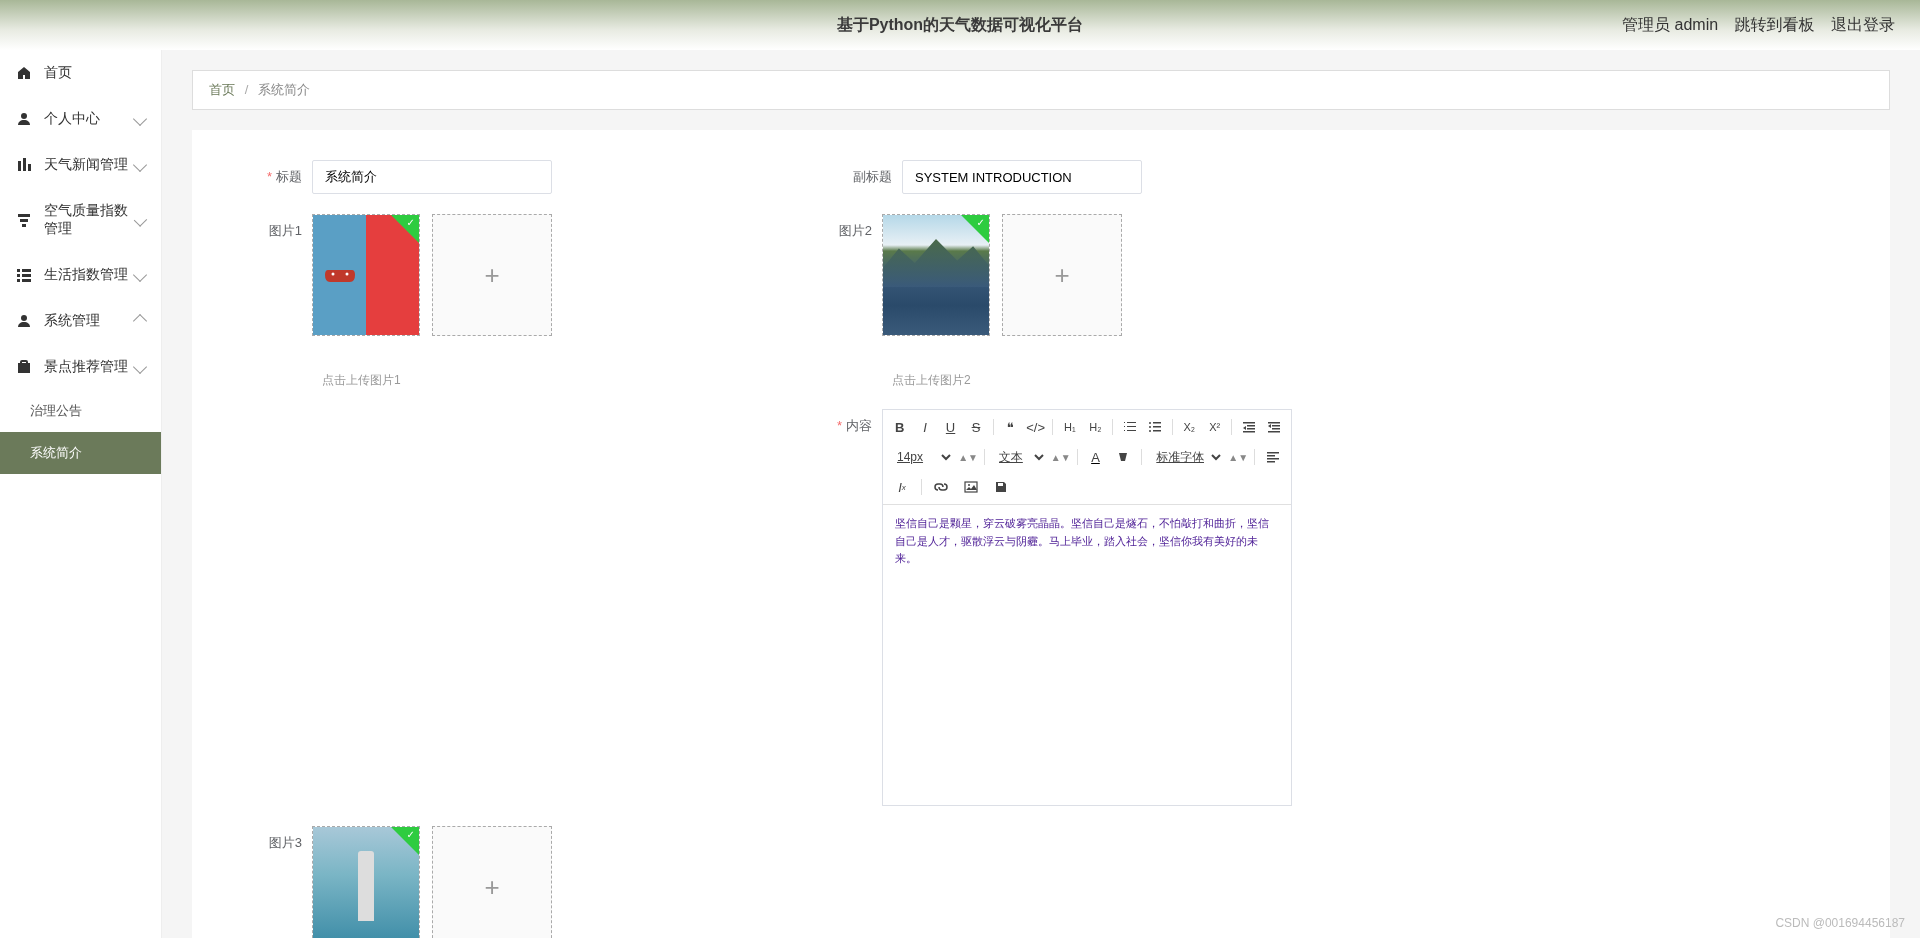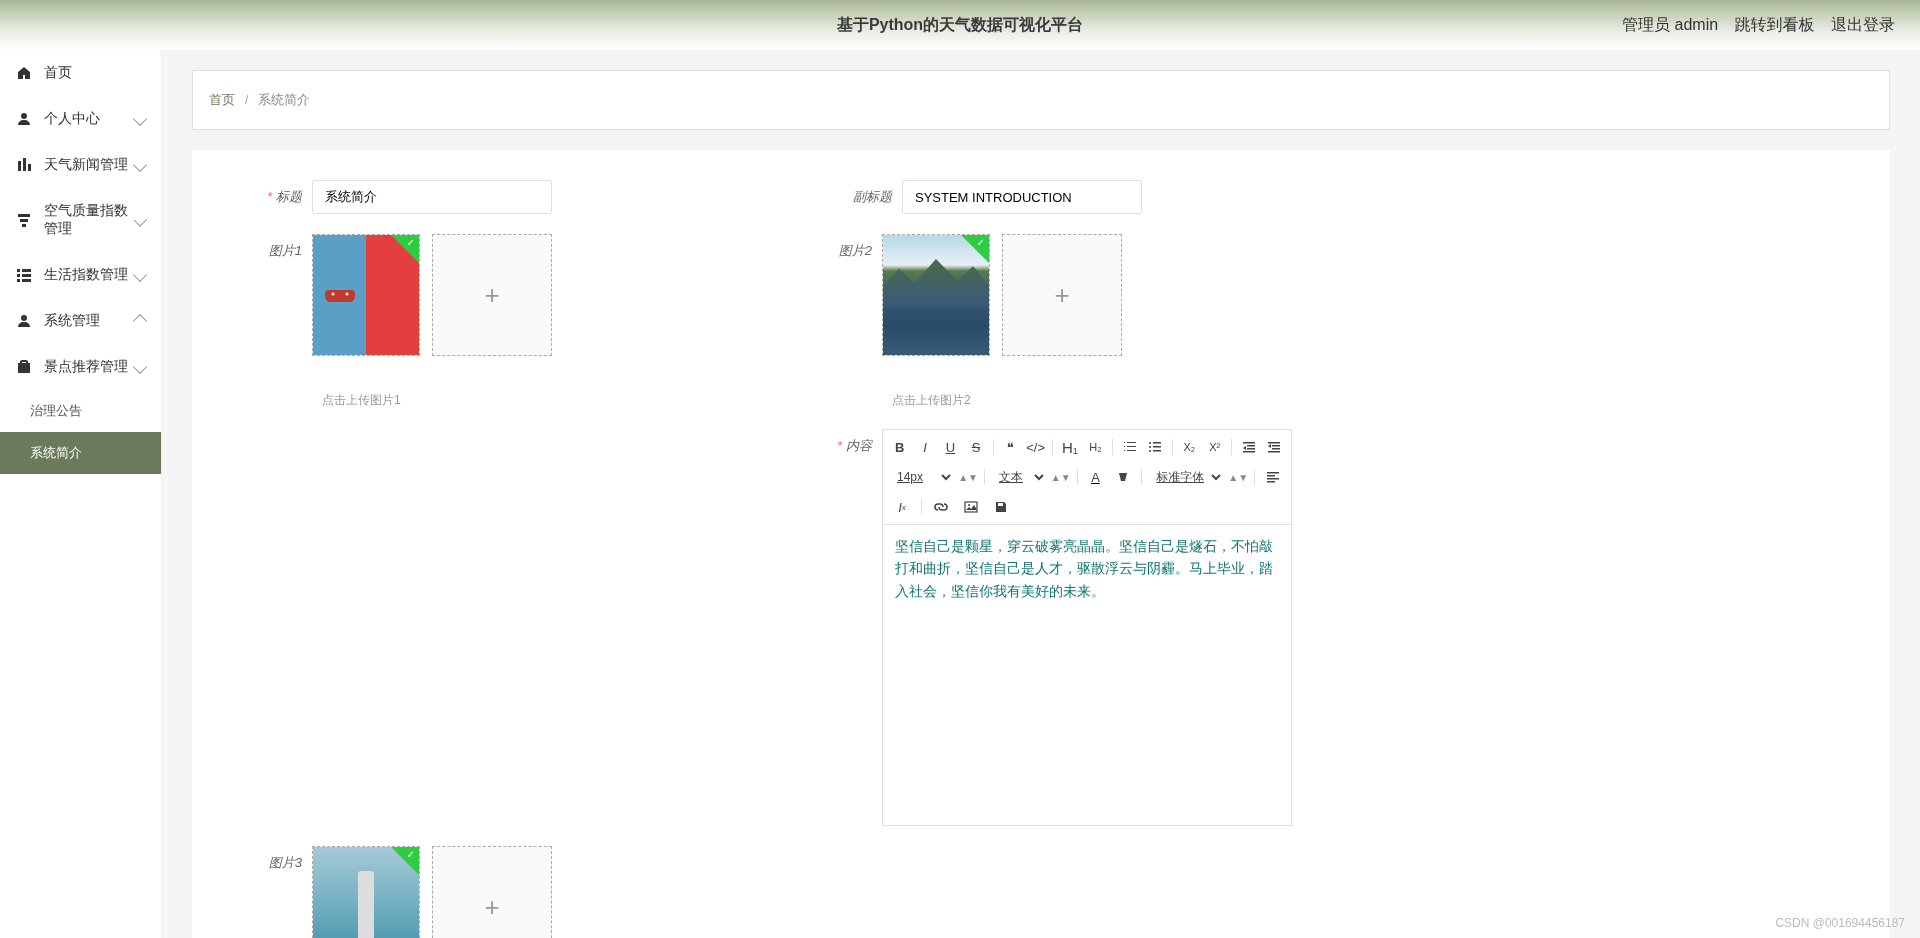--- a/index.html
+++ b/index.html
@@ -15,29 +15,29 @@
     .sidebar { width: 162px; background: #fff; border-right: 1px solid #eee; overflow-y: auto; }
     .menu-item { display: flex; align-items: center; justify-content: space-between; padding: 14px 16px; cursor: pointer; color: #333; font-size: 14px; }
     .menu-item.active { background: #6b7a5a; color: #fff; }
     .submenu-item { padding: 12px 30px; cursor: pointer; color: #555; font-size: 13px; }
     .menu-left { display: flex; align-items: center; gap: 12px; }
     .menu-icon { width: 16px; height: 16px; display: inline-flex; align-items: center; justify-content: center; }
     .chevron { width: 10px; height: 10px; border-right: 1.5px solid #999; border-bottom: 1.5px solid #999; transform: rotate(45deg); transition: transform 0.2s; }
     .chevron.up { transform: rotate(-135deg); }
     
     .main { flex: 1; background: #f5f5f5; overflow-y: auto; padding: 20px 30px; }
-    .breadcrumb { background: #fff; border: 1px solid #ddd; padding: 20px 16px; margin-bottom: 20px; font-size: 13px; }
+    .breadcrumb { background: #fff; border: 1px solid #ddd; padding: 10px 16px; margin-bottom: 20px; font-size: 13px; }
     .breadcrumb a { color: #6b7a5a; text-decoration: none; }
     .breadcrumb span.sep { margin: 0 6px; color: #aaa; }
     .breadcrumb span.current { color: #888; }
     
     .card { background: #fff; padding: 30px 60px; }
     .form-row { display: flex; margin-bottom: 20px; gap: 80px; }
     .form-group { display: flex; align-items: flex-start; }
-    .form-label { width: 60px; text-align: right; padding-right: 10px; padding-top: 8px; color: #606266; font-size: 13px; flex-shrink: 0; font-style: italic; }
+    .form-label { width: 60px; text-align: right; padding-right: 10px; padding-top: 8px; color: #606266; font-size: 13px; flex-shrink: 0; }
     .form-label .req { color: #f56c6c; margin-right: 4px; }
     .form-input { width: 240px; height: 34px; border: 1px solid #dcdfe6; border-radius: 2px; padding: 0 12px; font-size: 13px; outline: none; }
     
     .upload-area { display: flex; gap: 12px; }
     .upload-thumb { width: 108px; height: 122px; border: 1px dashed #aaa; position: relative; overflow: hidden; cursor: pointer; }
     .upload-corner { position: absolute; top: 0; right: 0; width: 0; height: 0; border-style: solid; border-width: 0 28px 28px 0; border-color: transparent #2ecc40 transparent transparent; }
     .upload-corner::after { content: "✓"; position: absolute; top: 2px; right: -24px; color: #fff; font-size: 10px; }
     .upload-placeholder { width: 120px; height: 122px; border: 1px dashed #aaa; display: flex; align-items: center; justify-content: center; cursor: pointer; background: #fafafa; }
     .plus { font-size: 26px; color: #999; font-weight: 300; }
     .upload-hint { color: #999; font-size: 12px; margin-top: 36px; margin-left: 70px; }
@@ -51,21 +51,21 @@
     
     .thumb-lighthouse { width: 100%; height: 100%; background: linear-gradient(to bottom, #a8c8d8 0%, #7ab5c5 40%, #3a8aa5 100%); position: relative; }
     .lighthouse { position: absolute; left: 50%; top: 20%; transform: translateX(-50%); width: 16px; height: 70px; background: #ddd; border-radius: 3px 3px 0 0; }
     
     .editor-wrap { width: 410px; border: 1px solid #dcdfe6; }
     .editor-toolbar { border-bottom: 1px solid #e0e0e0; padding: 4px 6px; display: flex; flex-wrap: wrap; gap: 4px; align-items: center; }
     .tool-btn { width: 26px; height: 22px; display: inline-flex; align-items: center; justify-content: center; cursor: pointer; color: #444; font-size: 13px; border-radius: 2px; }
     .tool-sep { width: 1px; height: 16px; background: #ddd; margin: 0 2px; }
     .tool-select { height: 22px; border: none; background: transparent; font-size: 12px; color: #444; cursor: pointer; padding: 0 4px; text-decoration: underline; }
     .toolbar-row { display: flex; align-items: center; gap: 4px; width: 100%; padding: 2px 0; }
-    .editor-content { min-height: 300px; padding: 10px 12px; font-size: 14px; line-height: 1.6; color: #0f766e; outline: none; }
+    .editor-content { min-height: 300px; padding: 10px 12px; font-size: 11px; line-height: 1.6; color: #4c1d95; outline: none; }
     
     .watermark { position: fixed; right: 15px; bottom: 8px; color: #bbb; font-size: 12px; }
     .green-corner { position: fixed; right: 0; bottom: -40px; width: 280px; height: 180px; background: #8a9a6a; transform: rotate(-12deg); transform-origin: bottom right; z-index: -1; }
     
     svg { pointer-events: none; }
   </style>
 </head>
 <body>
 
 <div class="header">
@@ -242,21 +242,21 @@
               <div class="editor-toolbar">
                 <div class="toolbar-row">
                   <span class="tool-btn" style="font-weight:bold">B</span>
                   <span class="tool-btn" style="font-style:italic">I</span>
                   <span class="tool-btn" style="text-decoration:underline">U</span>
                   <span class="tool-btn" style="text-decoration:line-through">S</span>
                   <span class="tool-sep"></span>
                   <span class="tool-btn">❝</span>
                   <span class="tool-btn">&lt;/&gt;</span>
                   <span class="tool-sep"></span>
-                  <span class="tool-btn" style="font-size:15px">H₁</span>
+                  <span class="tool-btn" style="font-size:11px">H₁</span>
                   <span class="tool-btn" style="font-size:11px">H₂</span>
                   <span class="tool-sep"></span>
                   <span class="tool-btn">
                       <svg width="14" height="14" viewBox="0 0 14 14">
                         <path fill="currentColor" d="M1 2h1v1H1zm3 0h9v1H4zM1 6h1v1H1zm3 0h9v1H4zM1 10h1v1H1zm3 0h9v1H4z"></path>
                       </svg>
                     </span>
                   <span class="tool-btn">
                       <svg width="14" height="14" viewBox="0 0 14 14">
                         <circle cx="2" cy="3" r="1" fill="currentColor"></circle>

